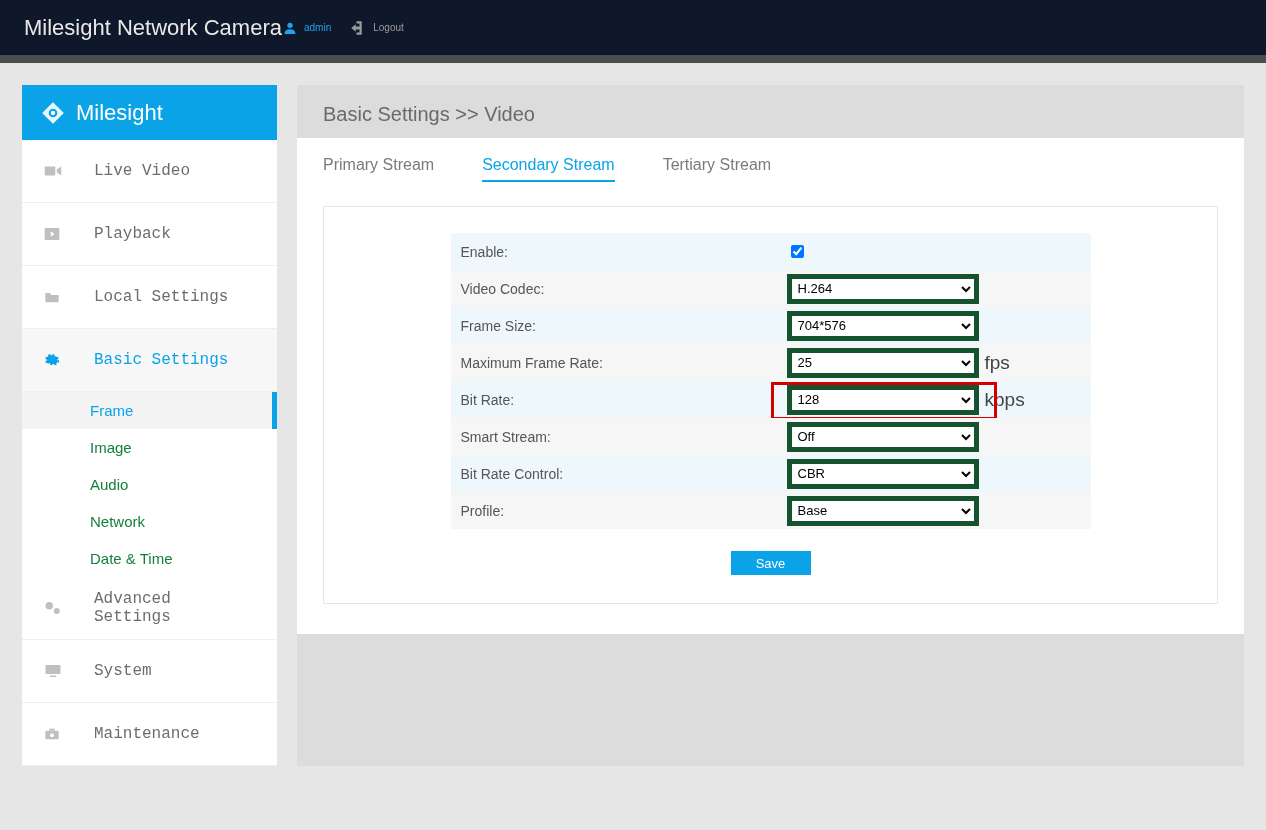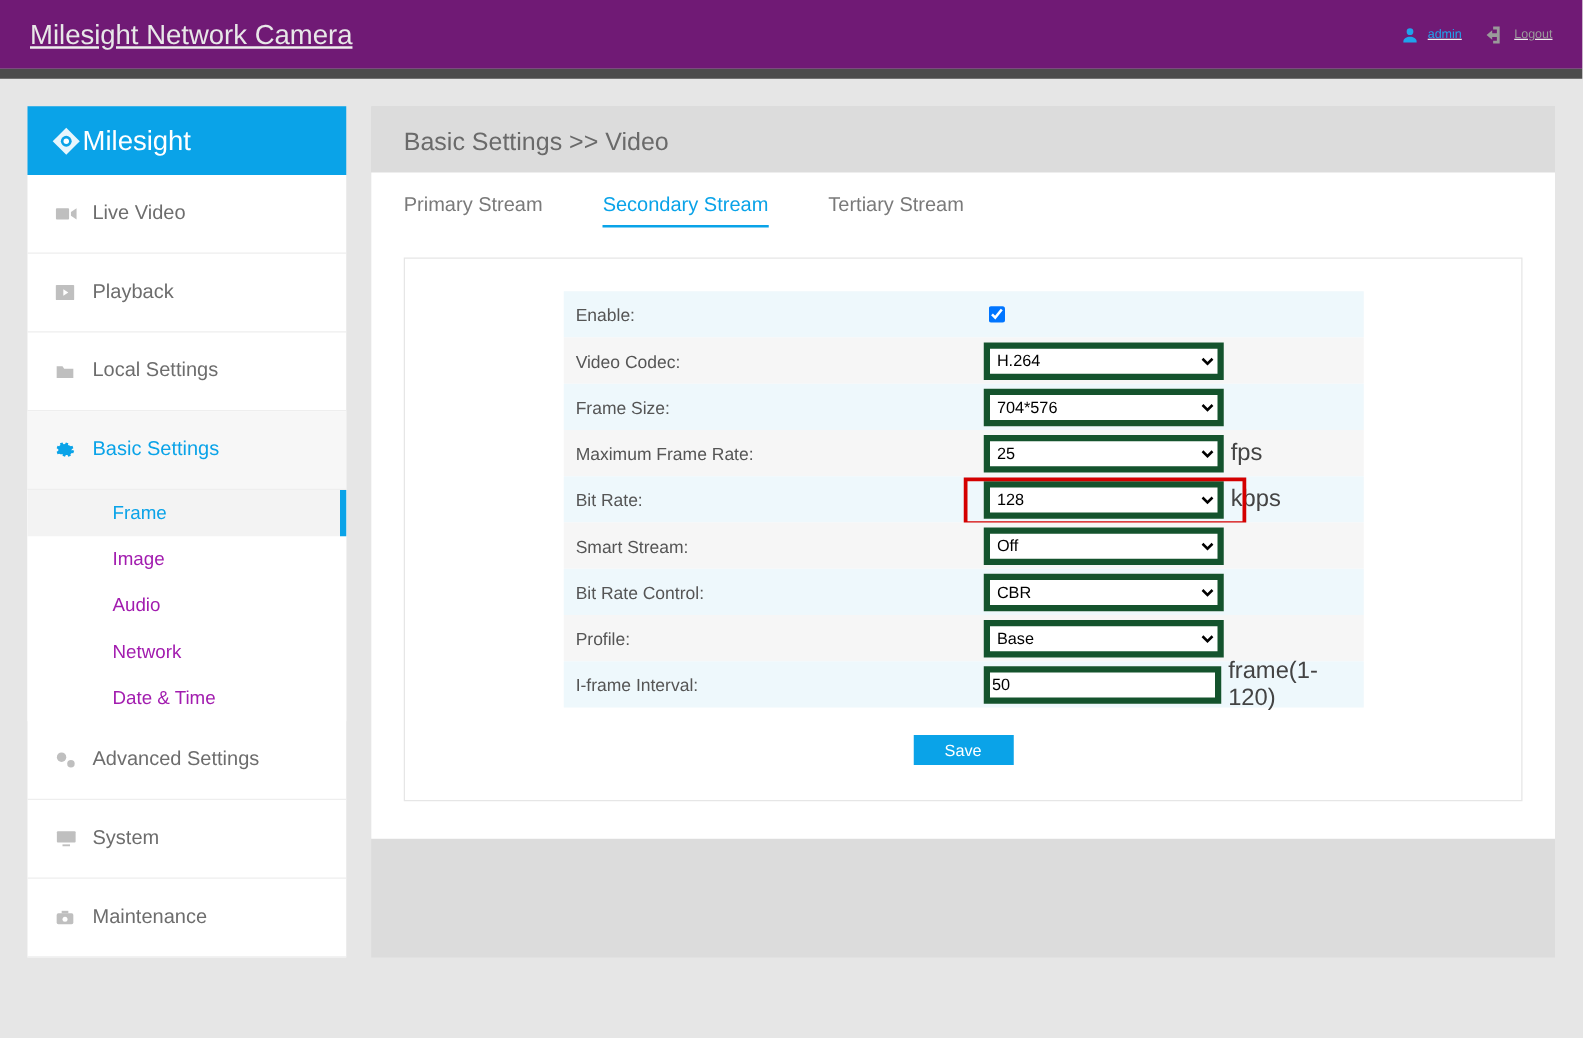--- a/index.html
+++ b/index.html
@@ -4,28 +4,27 @@
 <style>
   html, body {
     margin: 0;
     padding: 0;
     font-family: Arial, sans-serif;
     background: #e6e6e6;
     color: #333;
   }
   
   .header {
-    background: #701a75;
+    background: #0f172a;
     color: #eee;
     height: 55px;
     display: flex;
     align-items: center;
     padding: 0 24px;
-    justify-content: space-between;
-    text-decoration: underline;
+    justify-content: flex-start;
   }
   .header-title {
     font-size: 22px;
     font-weight: 400;
     color: #e8e8e8;
   }
   .header-right {
     display: flex;
     align-items: center;
     gap: 18px;
@@ -61,51 +60,53 @@
     background: transparent;
   }
   .brand {
     background: #0aa3e8;
     color: #fff;
     height: 55px;
     display: flex;
     align-items: center;
     padding: 0 18px;
     font-size: 22px;
+    gap: 10px;
   }
   .brand-logo {
     width: 26px; height:26px;
   }
   .nav {
     background: #fff;
   }
   .nav-item {
     display: flex;
     align-items: center;
-    gap: 10px;
+    gap: 30px;
     height: 62px;
     padding: 0 20px 0 22px;
     color: #6d6d6d;
     border-bottom: 1px solid #eee;
     cursor: pointer;
     font-size: 16px;
+    font-family: Liberation Mono, monospace;
   }
   .nav-item .ic { width:20px; text-align:center; color:#bfbfbf; }
   .nav-item.active {
     background: #f7f7f7;
     color: #0aa3e8;
   }
   .nav-item.active .ic { color:#0aa3e8; }
   .subnav {
     background: #fff;
   }
   .subnav-item {
     padding: 10px 0 10px 68px;
     font-size: 15px;
-    color: #a21caf;
+    color: #15803d;
     cursor: pointer;
     position: relative;
   }
   .subnav-item.active {
     color: #0aa3e8;
     background: #f3f3f3;
   }
   .subnav-item.active::after {
     content: "";
     position: absolute;
@@ -389,27 +390,20 @@
             </div>
           </div>
 
           <div class="frow">
             <div class="flabel">Profile:</div>
             <div class="fval">
               <select><option>Base</option></select>
             </div>
           </div>
 
-          <div class="frow">
-            <div class="flabel">I-frame Interval:</div>
-            <div class="fval">
-              <input type="text" value="50" style="">
-              <span class="unit">frame(1-120)</span>
-            </div>
-          </div>
 
         </div>
 
         <div class="save-row">
           <button class="btn-save">Save</button>
         </div>
       </div>
 
     </div>
   </div>

